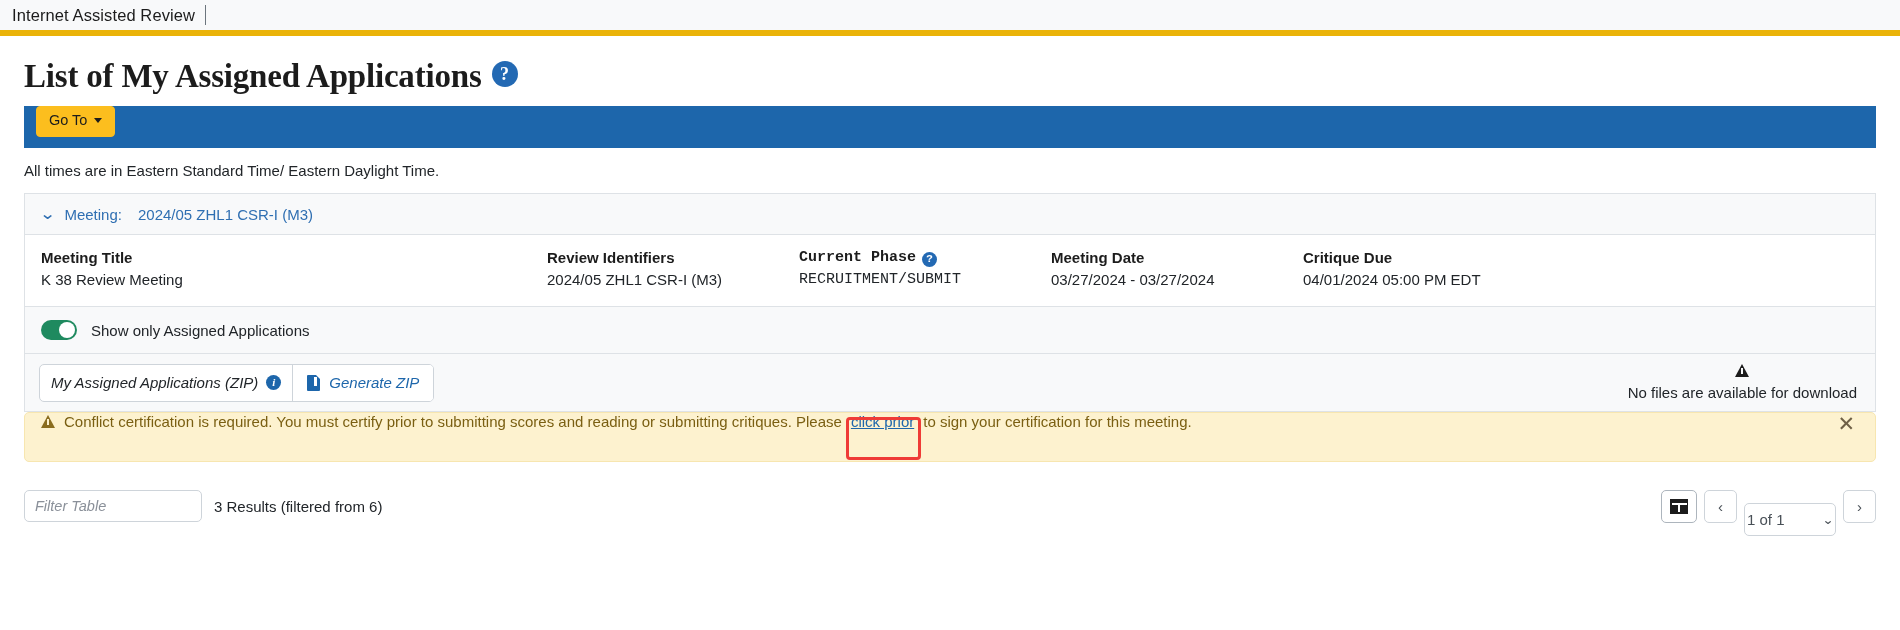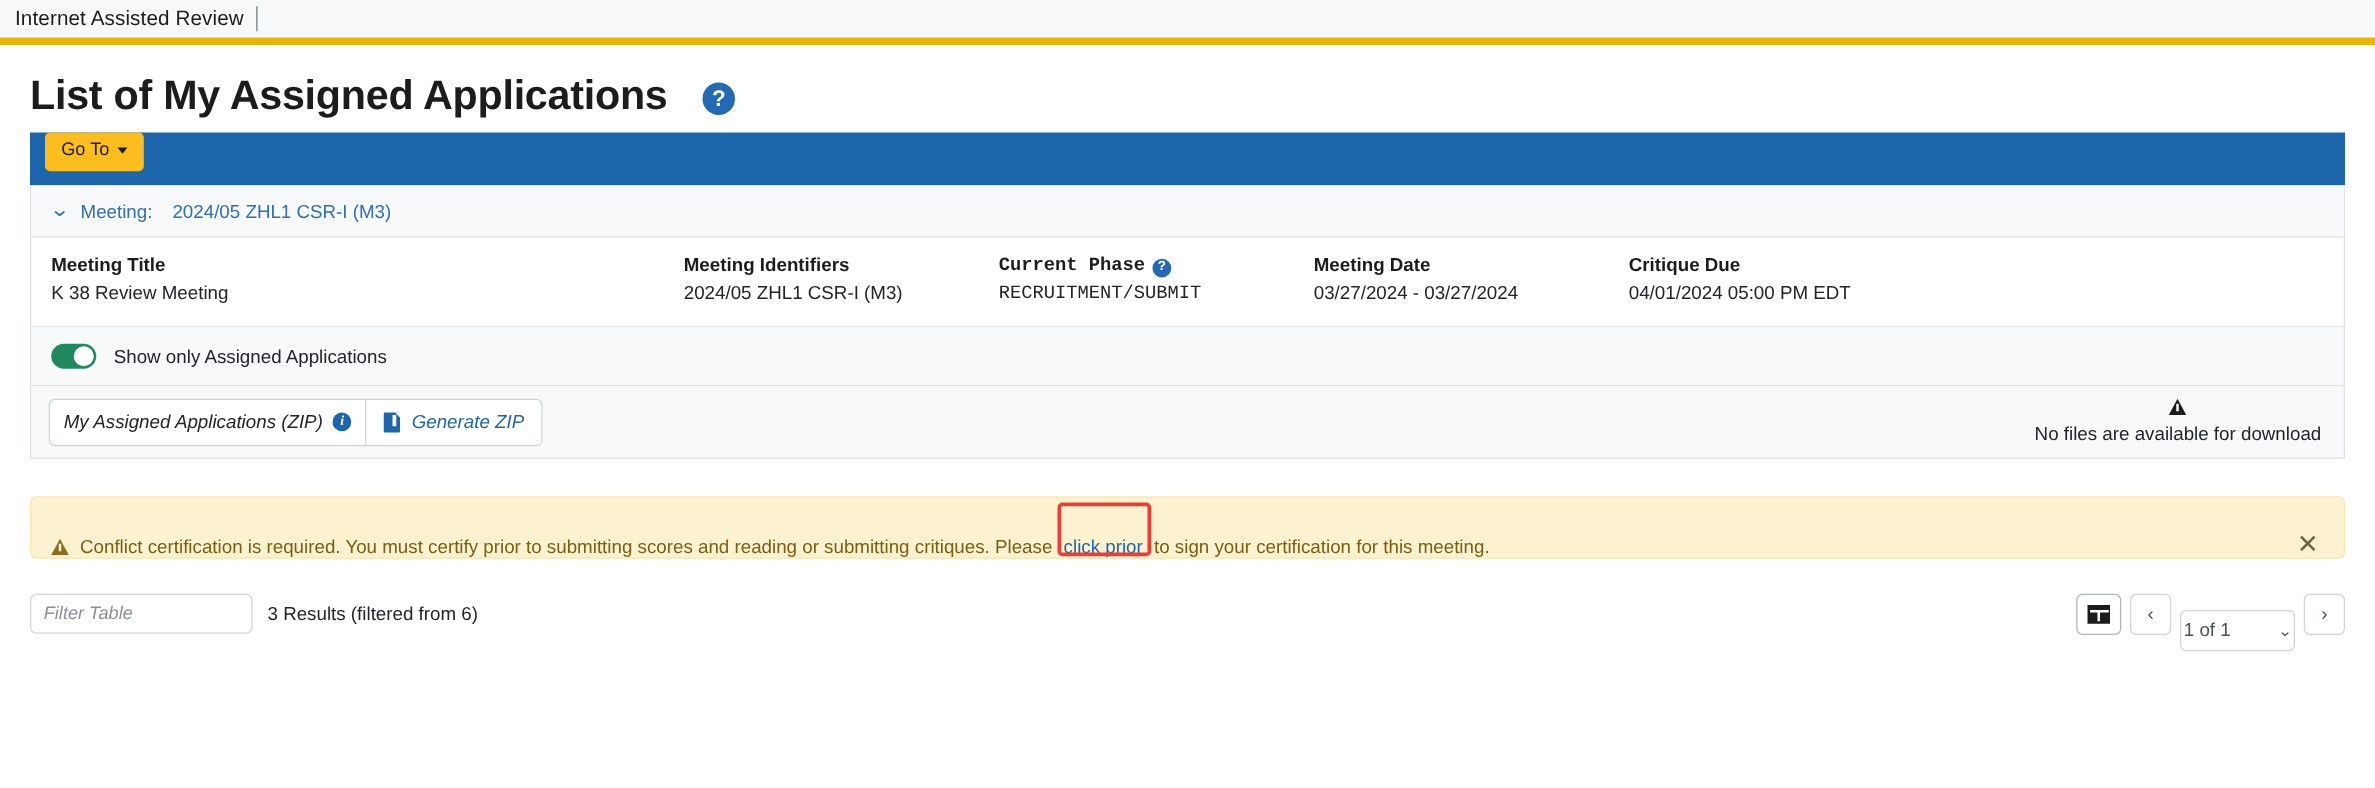--- a/index.html
+++ b/index.html
@@ -34,24 +34,24 @@
     display: inline-block;
   }
 
   
   .page {
     padding: 0 24px;
   }
 
   .page-title-row {
     display: flex;
-    align-items: center;
-    gap: 28px;
+    gap: 10px;
     padding-top: 22px;
     padding-bottom: 12px;
+    font-family: Liberation Serif, serif;
   }
   .page-title {
     font-size: 33px;
     font-weight: 600;
     color: #1c1c1c;
     letter-spacing: -0.2px;
     line-height: 1.1;
   }
   .help-circle {
     width: 26px; height: 26px;
@@ -293,27 +293,27 @@
     position: absolute;
     left: -1px; top: 4px;
     width: 2px; height: 6px;
     background: #f8f9fa;
   }
   .warn-tri.amber { border-bottom-color: #8a6d1f; }
   .warn-tri.amber::after { background: #fdf2cf; }
 
   
   .alert {
-    margin-top: 30px;
+    margin-top: 0;
     background: #fdf2cf;
     border: 1px solid #f7e6b0;
     border-radius: 5px;
     height: 50px;
     display: flex;
-    align-items: flex-end;
+    align-items: flex-start;
     padding: 0 18px 0 16px;
     position: relative;
   }
   .alert-body {
     display: flex;
     align-items: center;
     gap: 9px;
     font-size: 15px;
     color: #7a5f12;
     flex: 1;
@@ -440,35 +440,36 @@
     <span class="help-circle">?</span>
   </div>
 
   <div class="action-bar">
     <button class="btn-goto">
       <span>Go To</span>
       <span class="caret-down"></span>
     </button>
   </div>
 
+  <div class="times-note">All times are in Eastern Standard Time/ Eastern Daylight Time.</div>
 
   <div class="panel">
     <div class="panel-head">
       <span class="chevron">⌄</span>
       <span class="panel-head-label">Meeting:</span>
       <span class="panel-head-value">2024/05 ZHL1 CSR-I (M3)</span>
     </div>
 
     <div class="meeting-grid">
       <div class="mcol mcol-title">
         <div class="mcol-label">Meeting Title</div>
         <div class="mcol-value">K 38 Review Meeting</div>
       </div>
       <div class="mcol mcol-ident">
-        <div class="mcol-label">Meeting Identifiers</div>
+        <div class="mcol-label">Review Identifiers</div>
         <div class="mcol-value">2024/05 ZHL1 CSR-I (M3)</div>
       </div>
       <div class="mcol mcol-phase">
         <div class="mcol-label">
           <span>Current Phase</span>
           <span class="help-circle small">?</span>
         </div>
         <div class="mcol-value">RECRUITMENT/SUBMIT</div>
       </div>
       <div class="mcol mcol-date">

